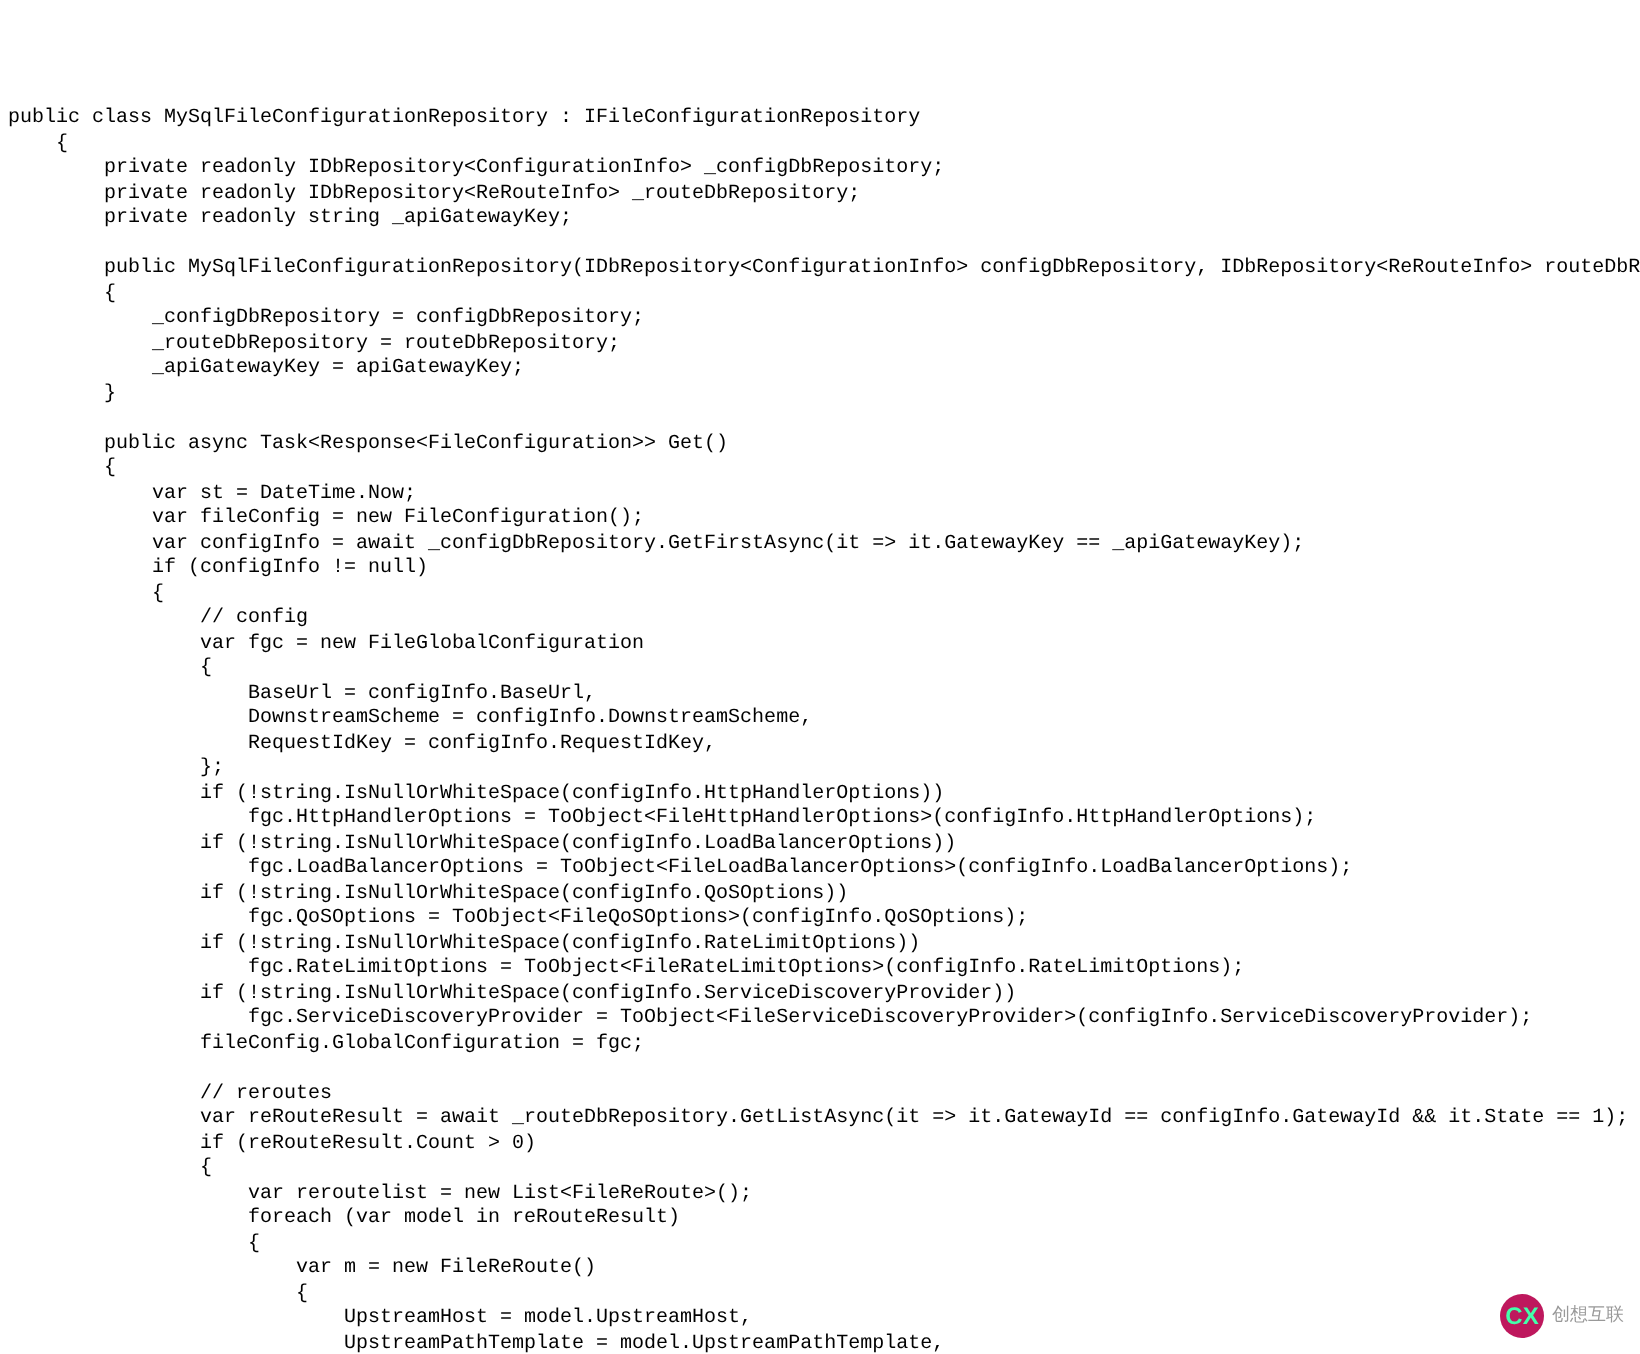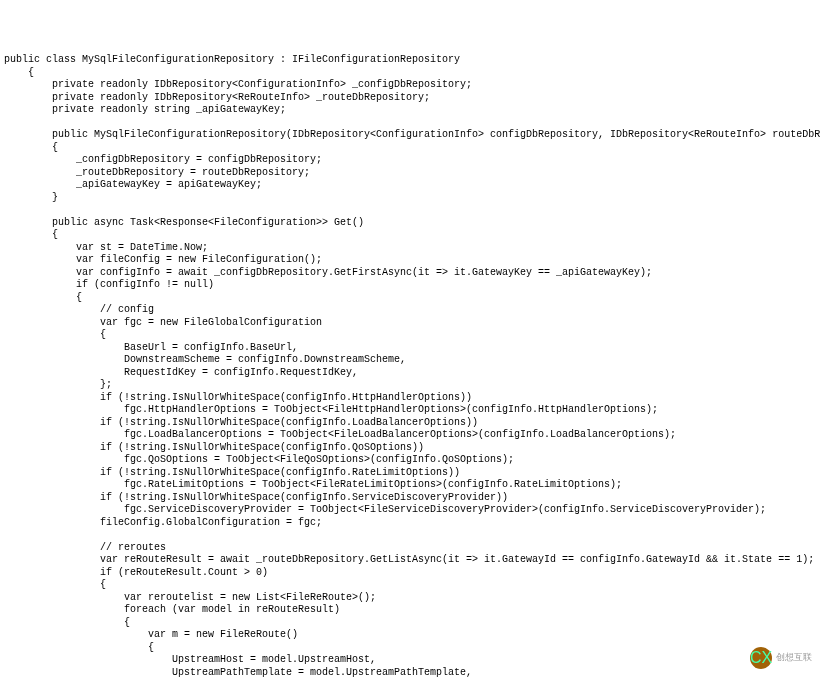--- a/index.html
+++ b/index.html
@@ -28,24 +28,24 @@
       align-items: center;
       gap: 4px;
     }
     .wm-icon {
       display: inline-flex;
       align-items: center;
       justify-content: center;
       width: 22px;
       height: 22px;
       border-radius: 50%;
-      background: #a16207;
+      background: #be185d;
       color: #4fa;
-      font-weight: normal;
-      font-size: 16px;
+      font-weight: bold;
+      font-size: 12px;
     }
     .code { display: block; }
   </style>
 </head>
 <body>
 
 
 
 <div class="code">public class MySqlFileConfigurationRepository : IFileConfigurationRepository
     {

